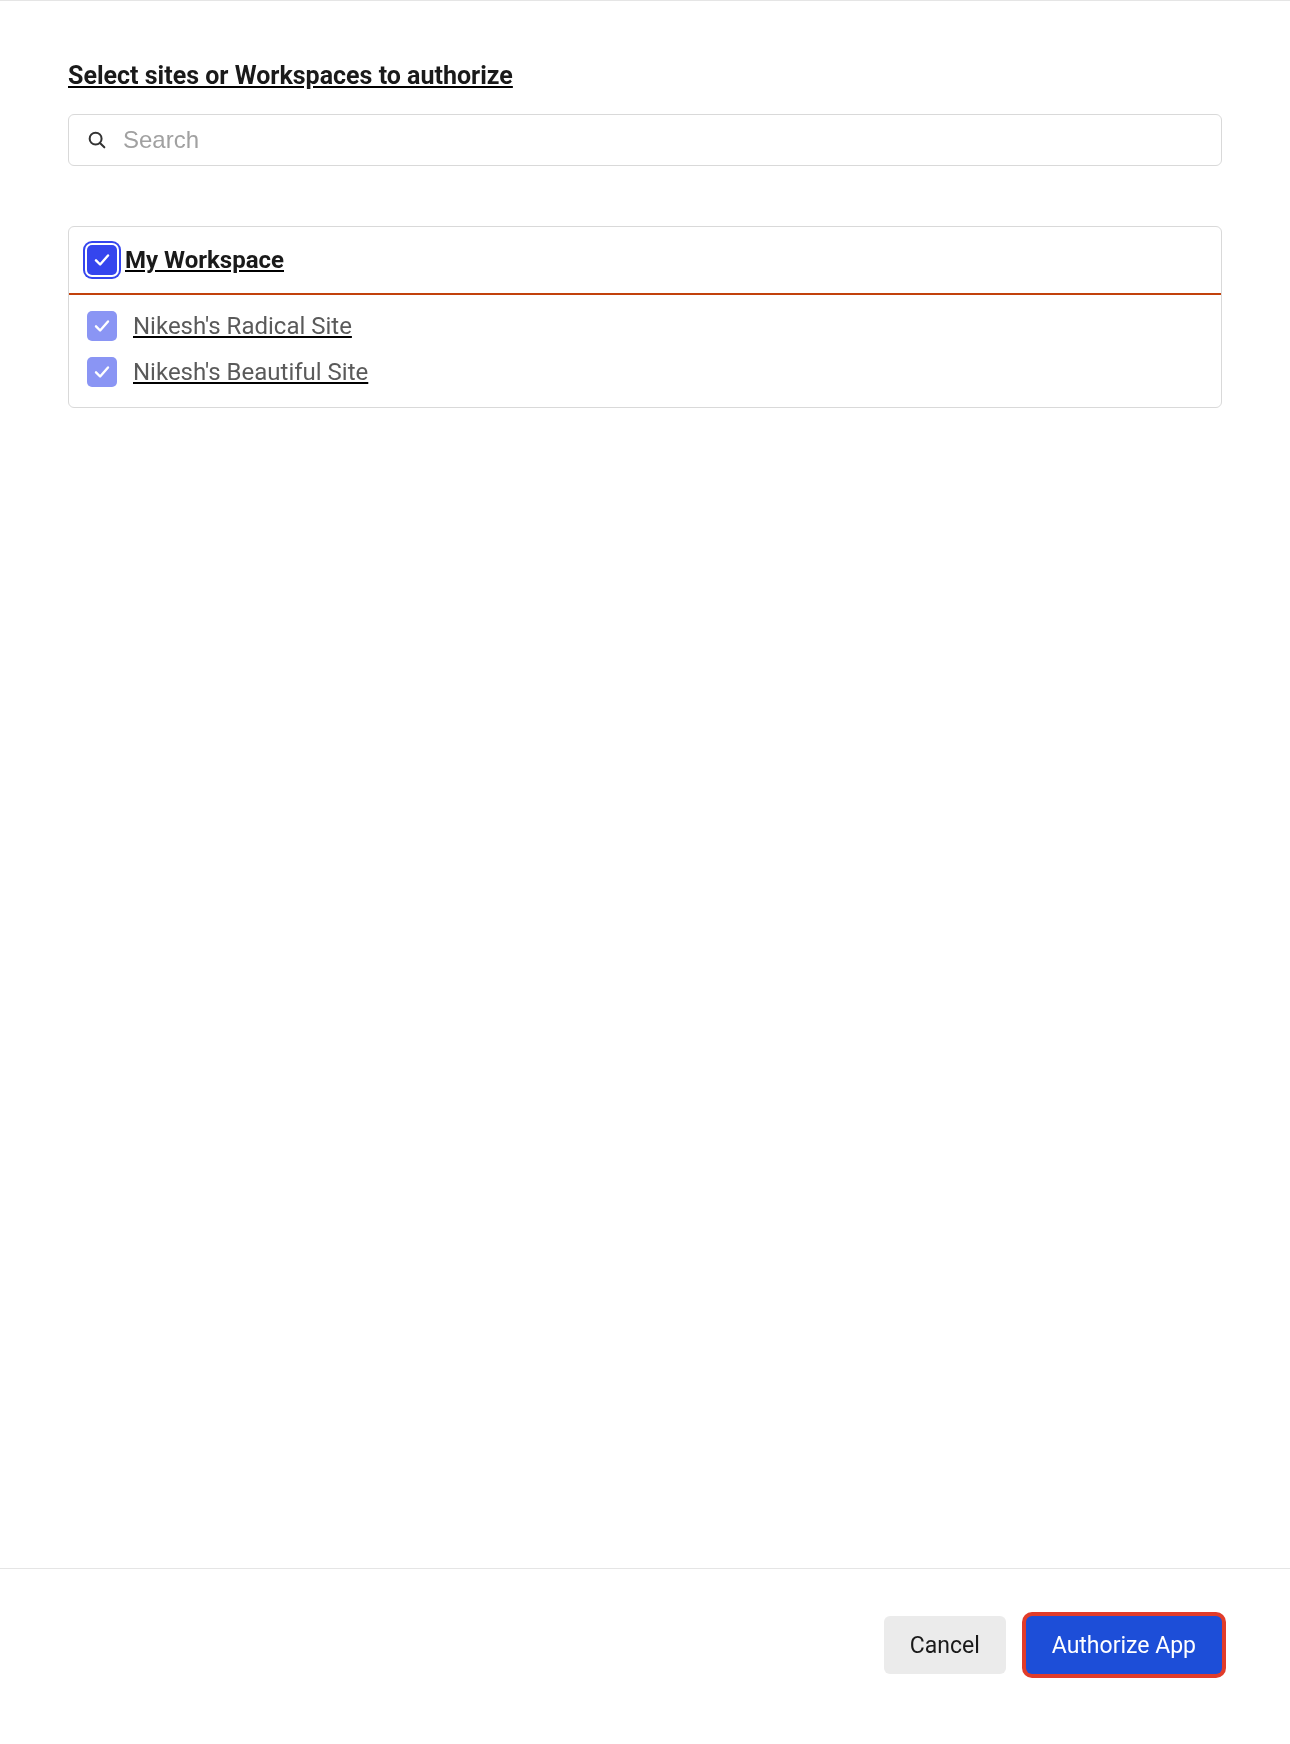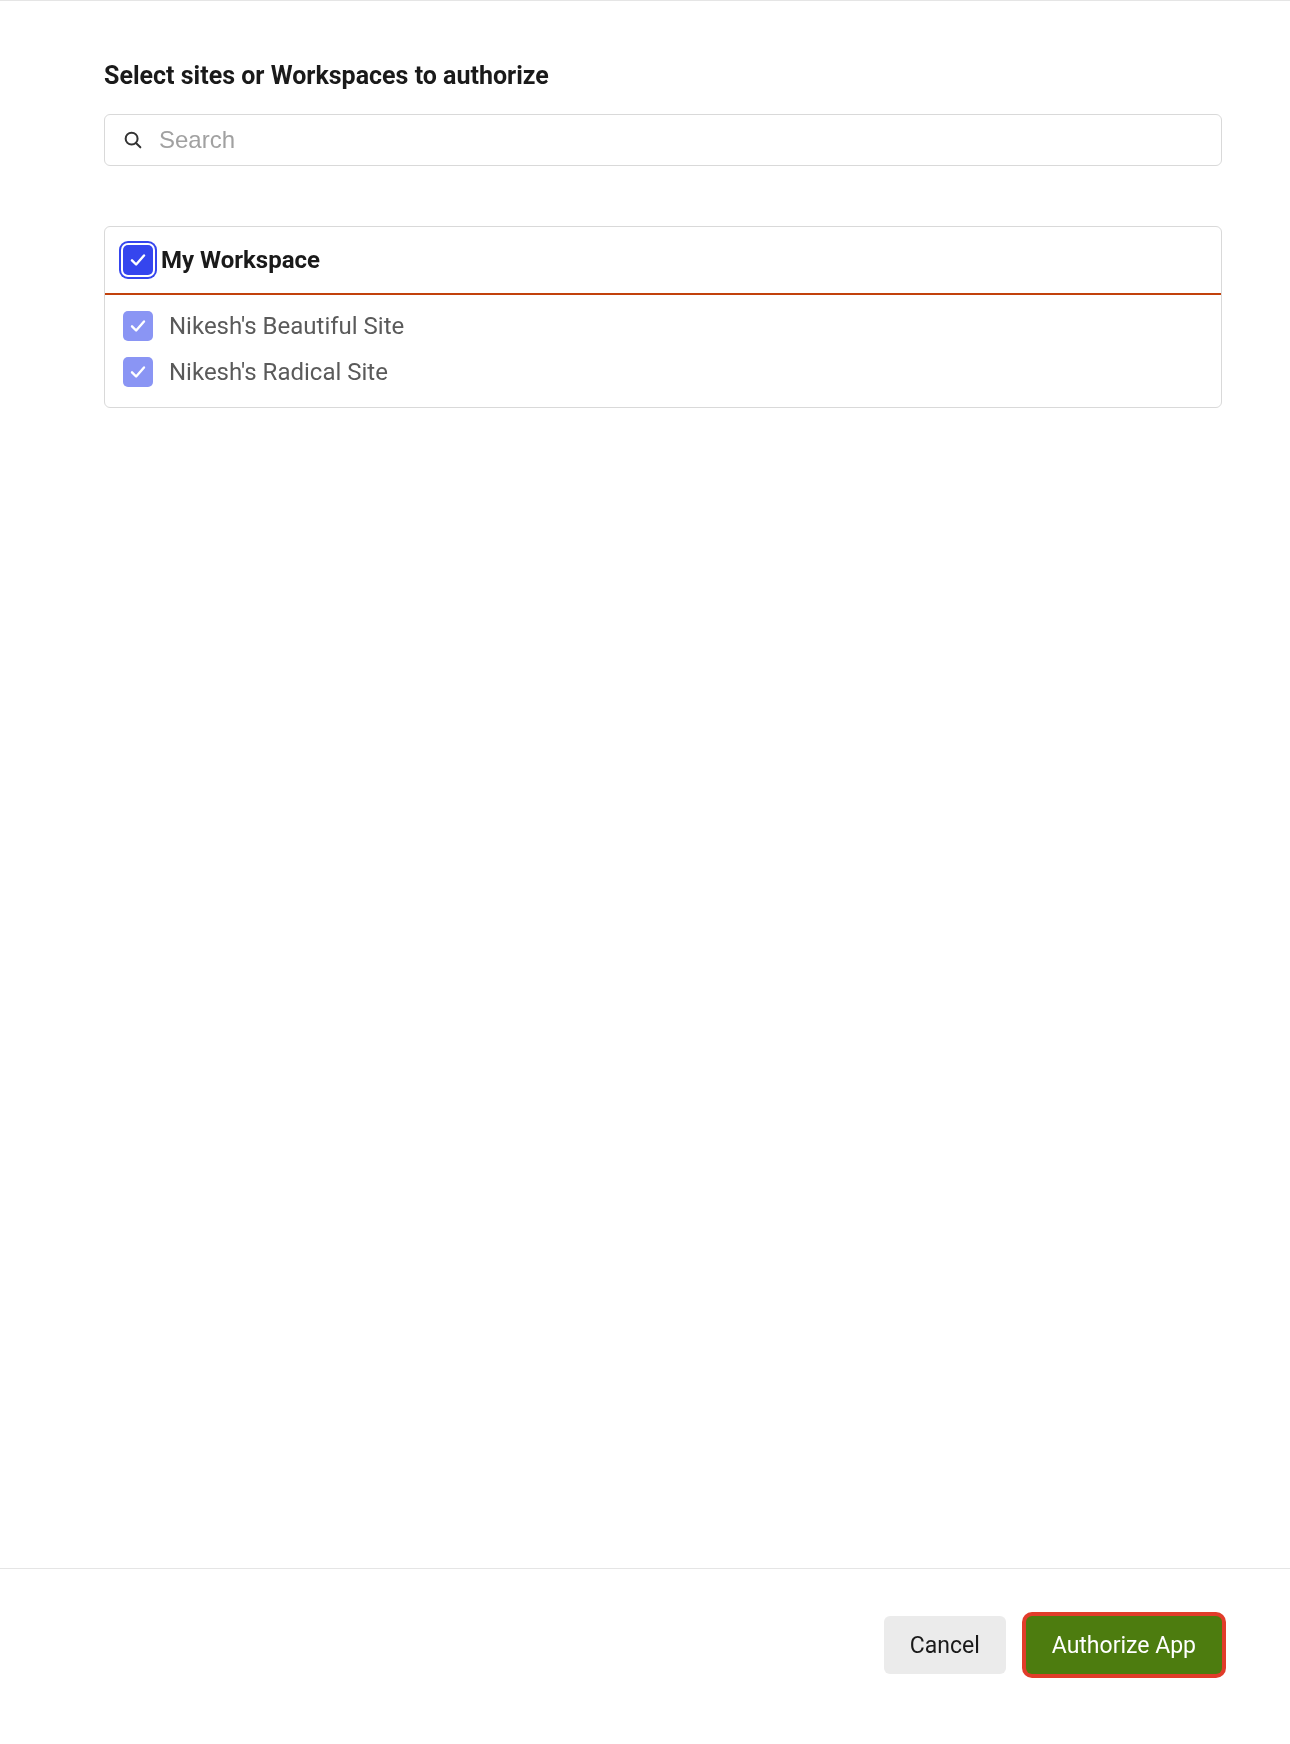--- a/index.html
+++ b/index.html
@@ -14,21 +14,22 @@
       height: 1744px;
       position: relative;
       overflow: hidden;
     }
     .top-border {
       width: 100%;
       height: 1px;
       background: #e5e5e5;
     }
     .content {
-      padding: 60px 68px 0 104px;
+      padding: 60px 68px 0 68px;
+      text-decoration: underline;
     }
     .heading {
       font-size: 25px;
       font-weight: 700;
       color: #1a1a1a;
       margin-bottom: 24px;
     }
     .search-wrapper {
       position: relative;
       width: 100%;
@@ -149,21 +150,21 @@
       display: inline-flex;
       align-items: center;
       justify-content: center;
       font-family: inherit;
     }
     .btn-cancel {
       background: #ebebeb;
       color: #1a1a1a;
     }
     .btn-authorize {
-      background: #4d7c0f;
+      background: #1d4ed8;
       color: #ffffff;
       box-shadow: 0 0 0 4px #e13c2a;
     }
   </style>
 </head>
 <body>
 
 <div class="top-border"></div>
 
 <div class="content">
@@ -188,29 +189,29 @@
       </span>
       <span class="workspace-label">My Workspace</span>
     </div>
     <div class="list-body">
       <div class="list-row">
         <span class="checkbox child">
           <svg viewBox="0 0 24 24" fill="none" stroke="#ffffff" stroke-width="3.2" stroke-linecap="round" stroke-linejoin="round">
             <polyline points="4 12.5 9.5 18 20 6"></polyline>
           </svg>
         </span>
-        <span class="site-label">Nikesh's Beautiful Site</span>
+        <span class="site-label">Nikesh's Radical Site</span>
       </div>
       <div class="list-row">
         <span class="checkbox child">
           <svg viewBox="0 0 24 24" fill="none" stroke="#ffffff" stroke-width="3.2" stroke-linecap="round" stroke-linejoin="round">
             <polyline points="4 12.5 9.5 18 20 6"></polyline>
           </svg>
         </span>
-        <span class="site-label">Nikesh's Radical Site</span>
+        <span class="site-label">Nikesh's Beautiful Site</span>
       </div>
     </div>
   </div>
 </div>
 
 <div class="footer-divider"></div>
 
 <div class="footer">
   <button class="btn btn-cancel">Cancel</button>
   <button class="btn btn-authorize">Authorize App</button>

